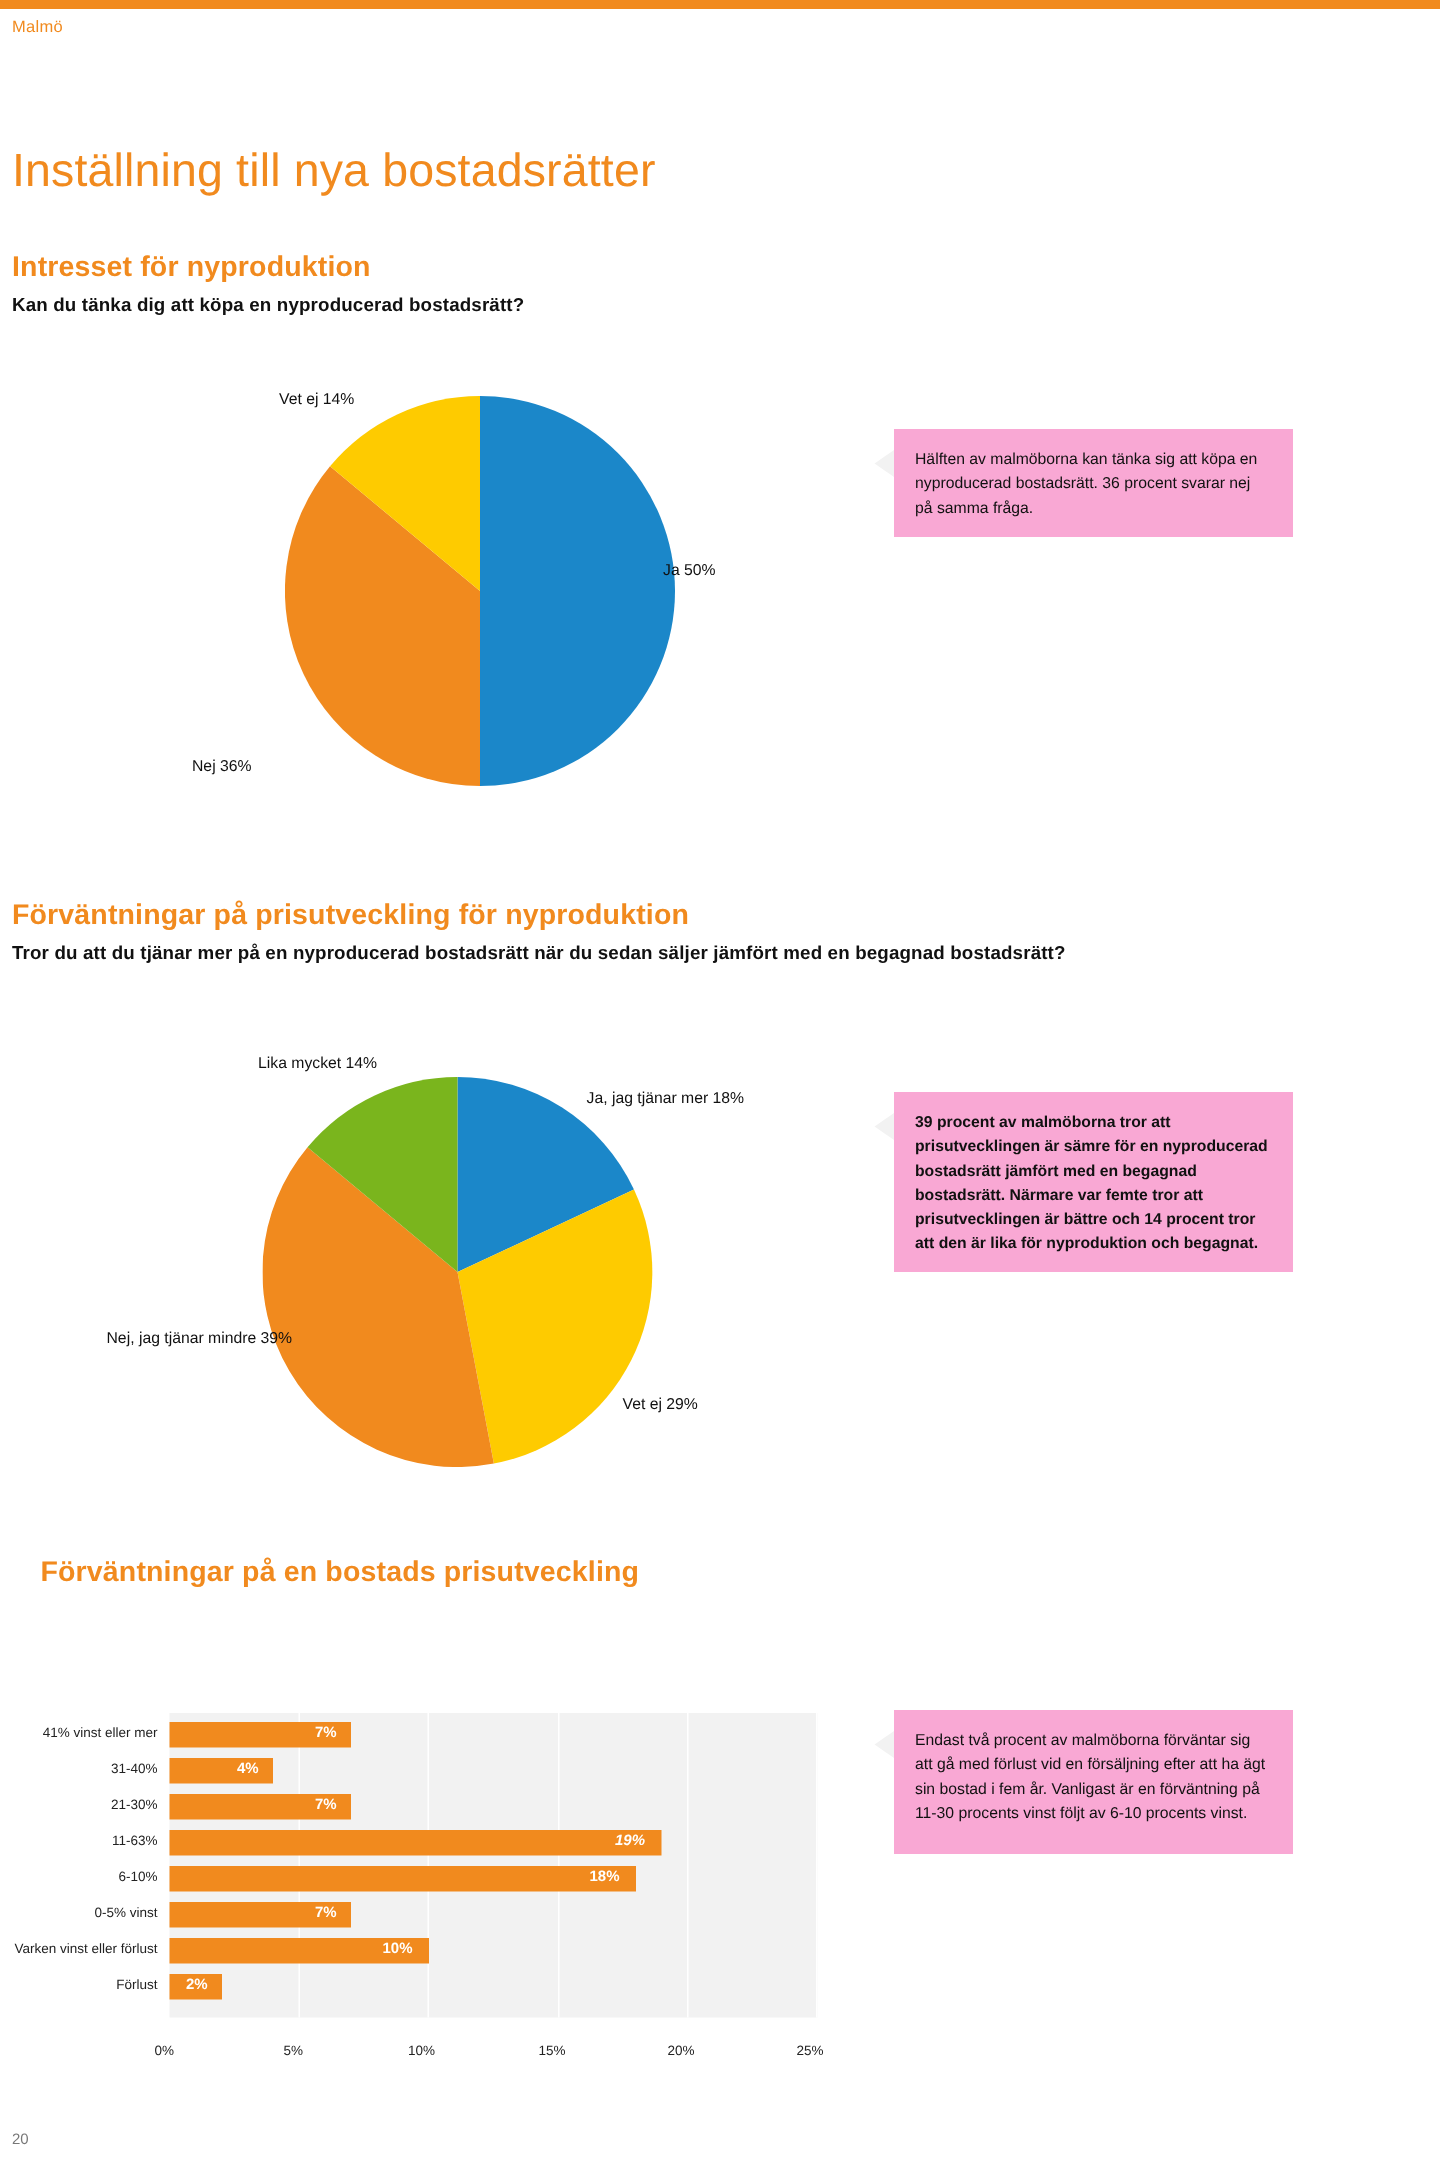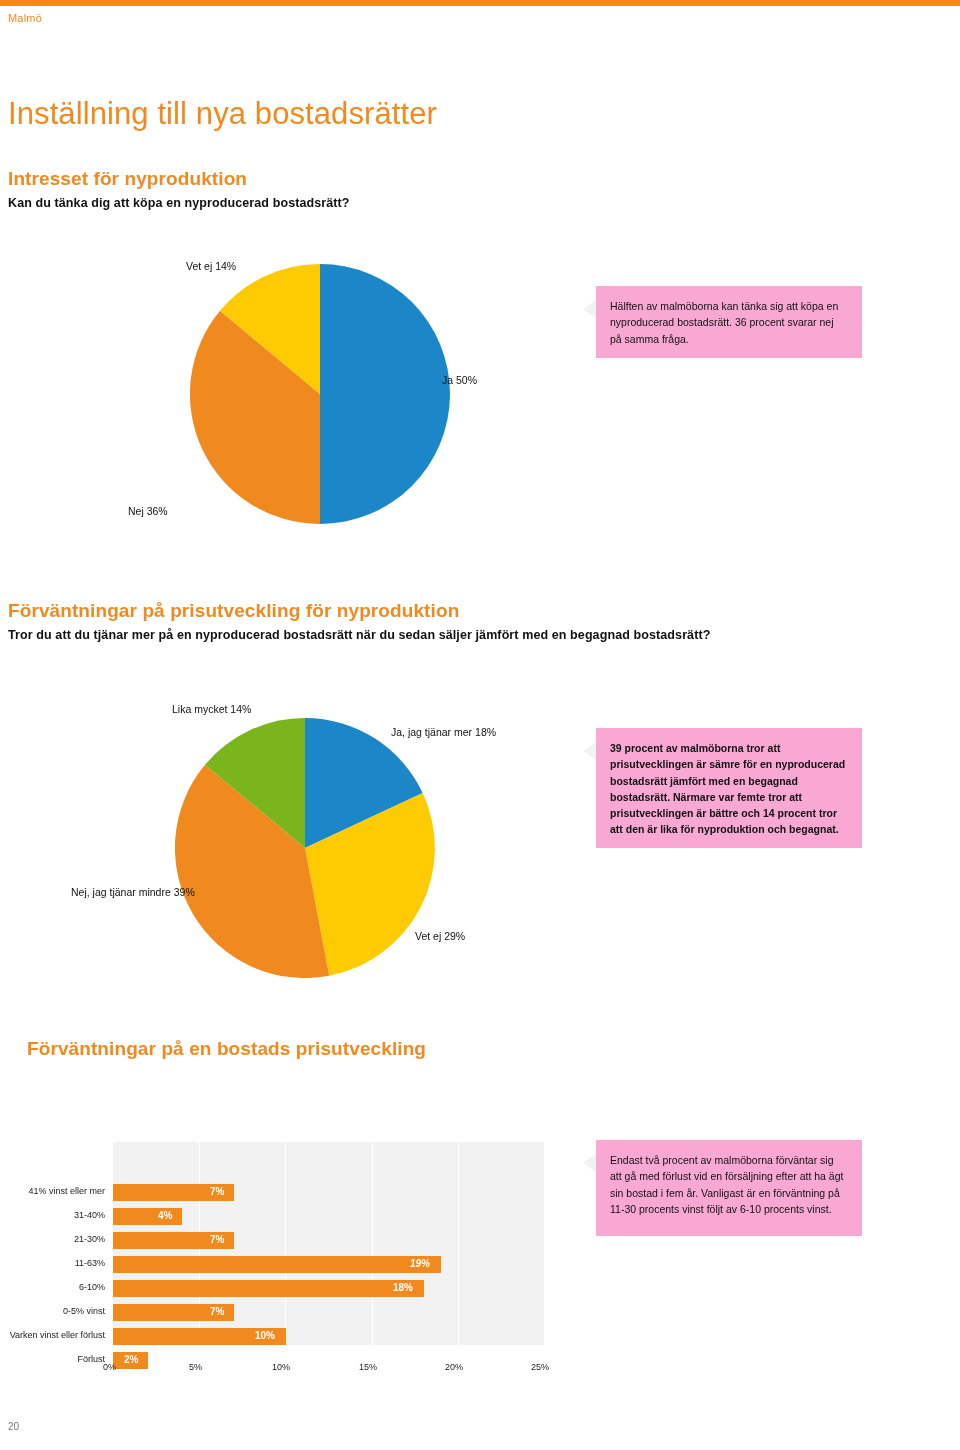--- a/index.html
+++ b/index.html
@@ -195,21 +195,21 @@
   <div class="sect-h">Förväntningar på en bostads prisutveckling</div>
 </div>
 
 <div class="plotbg" style="left:113px; top:1142px; width:432px; height:203px;"></div>
 <div class="gridline" style="left:199px; top:1142px; height:203px;"></div>
 <div class="gridline" style="left:285px; top:1142px; height:203px;"></div>
 <div class="gridline" style="left:372px; top:1142px; height:203px;"></div>
 <div class="gridline" style="left:458px; top:1142px; height:203px;"></div>
 <div class="gridline" style="left:544px; top:1142px; height:203px;"></div>
 
-<div class="bars" style="left:113px; top:1184px; width:432px;">
+<div class="bars" style="left:113px; top:1148px; width:432px;">
   <div class="bar-row">
     <div class="bar-cat">41% vinst eller mer</div>
     <div class="bar-fill" style="width:121px;"></div>
     <div class="bar-val" style="left:97px;">7%</div>
   </div>
   <div class="bar-row">
     <div class="bar-cat">31-40%</div>
     <div class="bar-fill" style="width:69px;"></div>
     <div class="bar-val" style="left:45px;">4%</div>
   </div>

